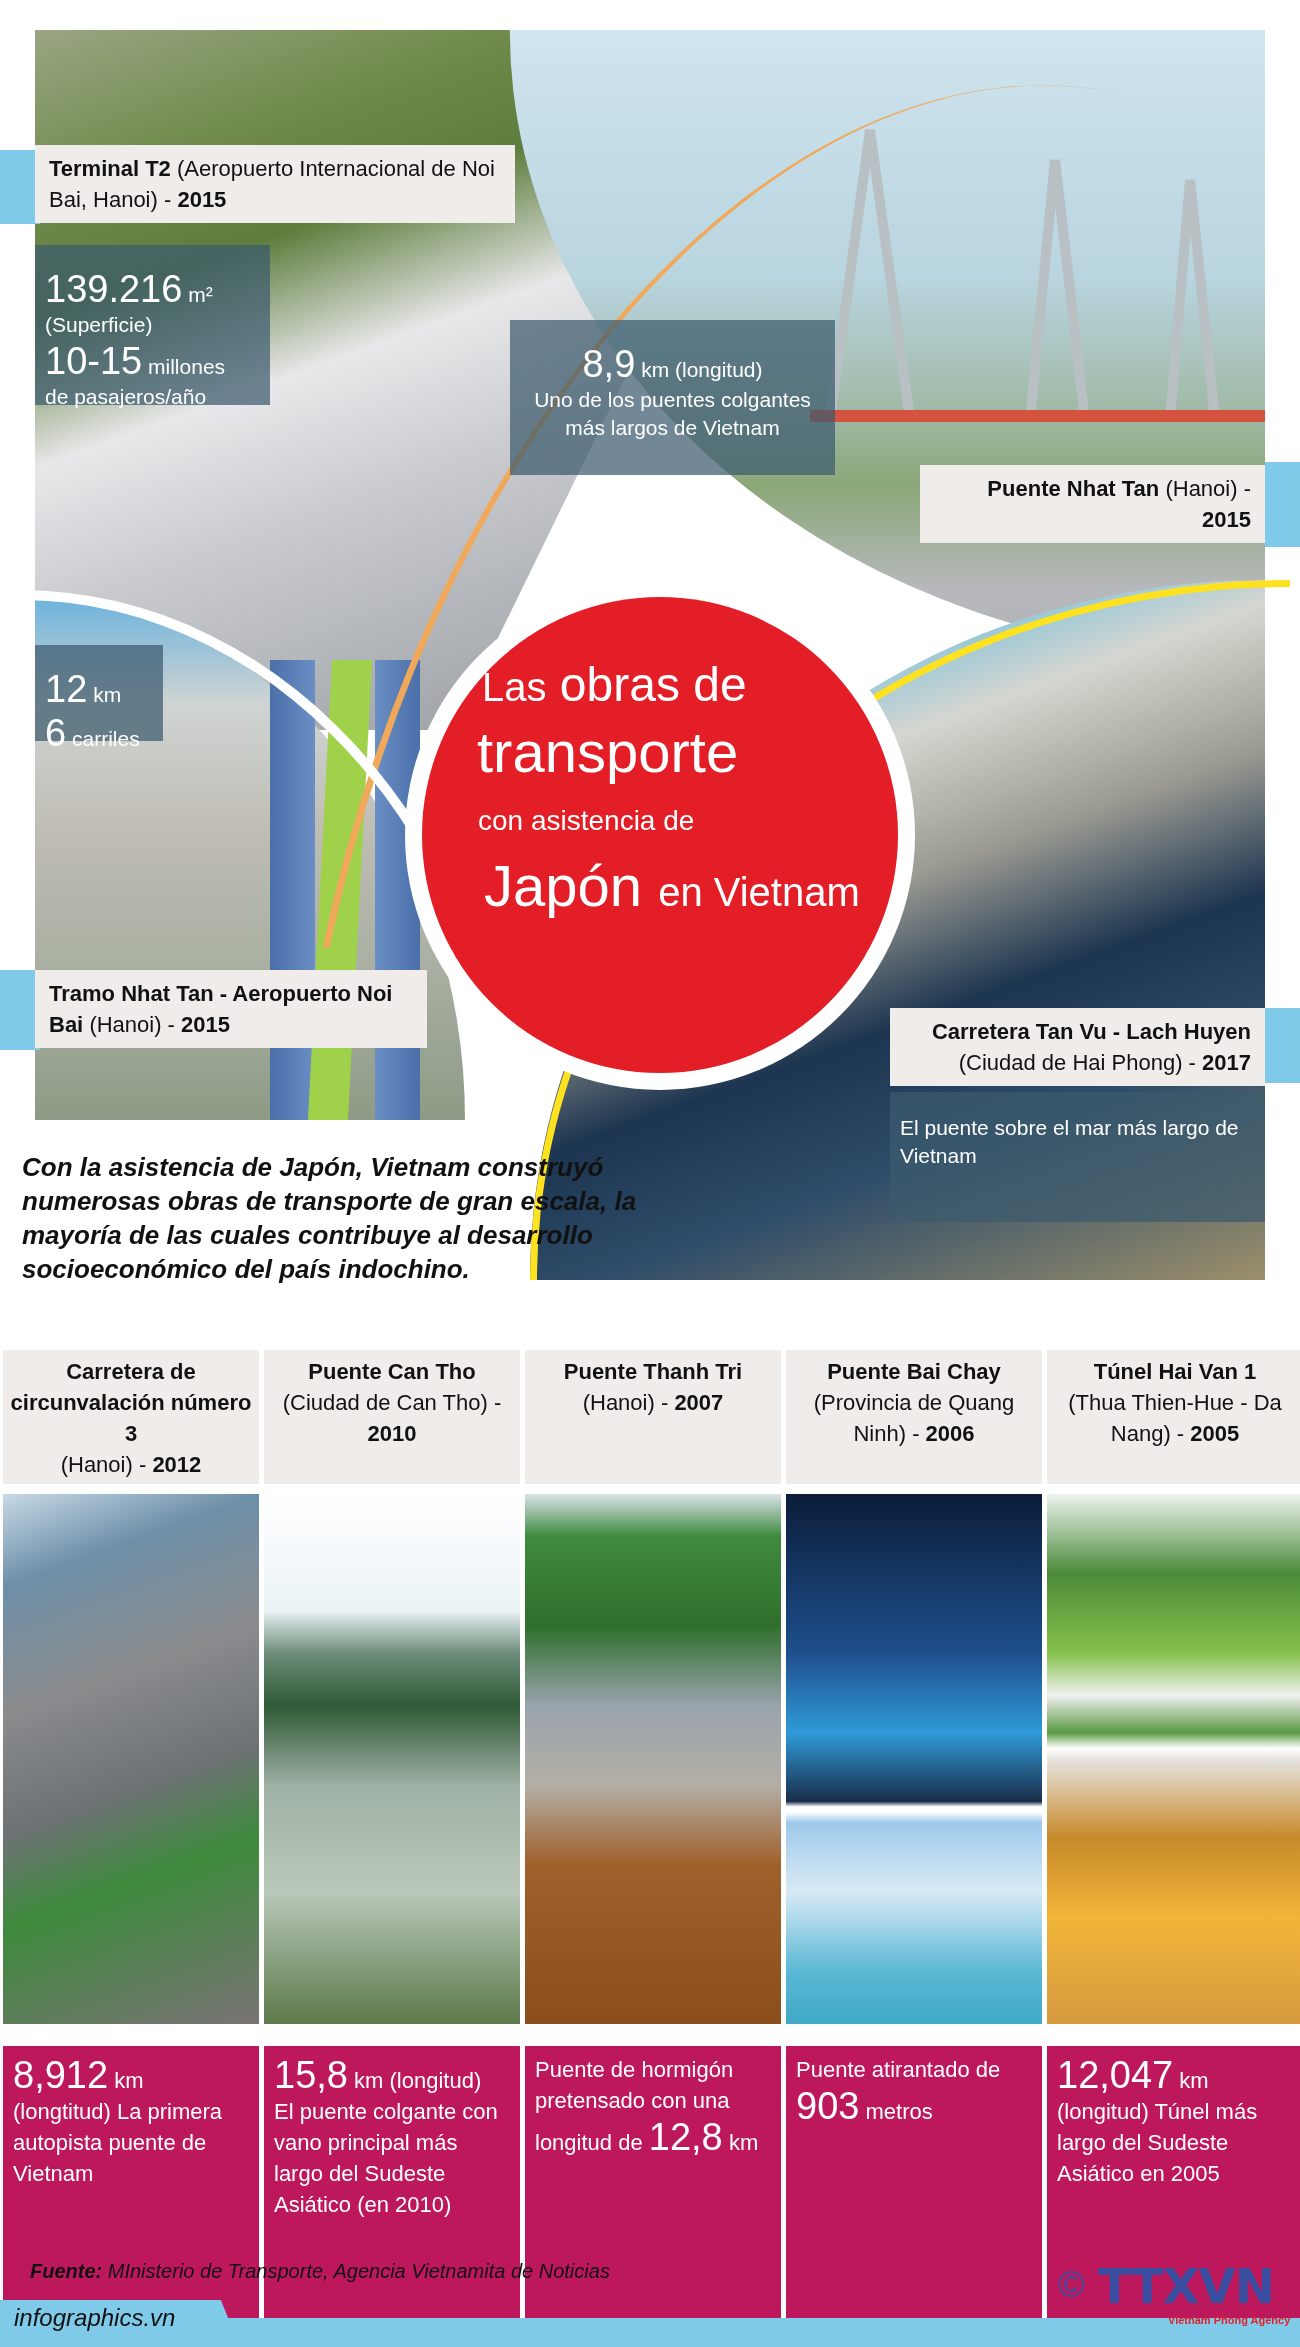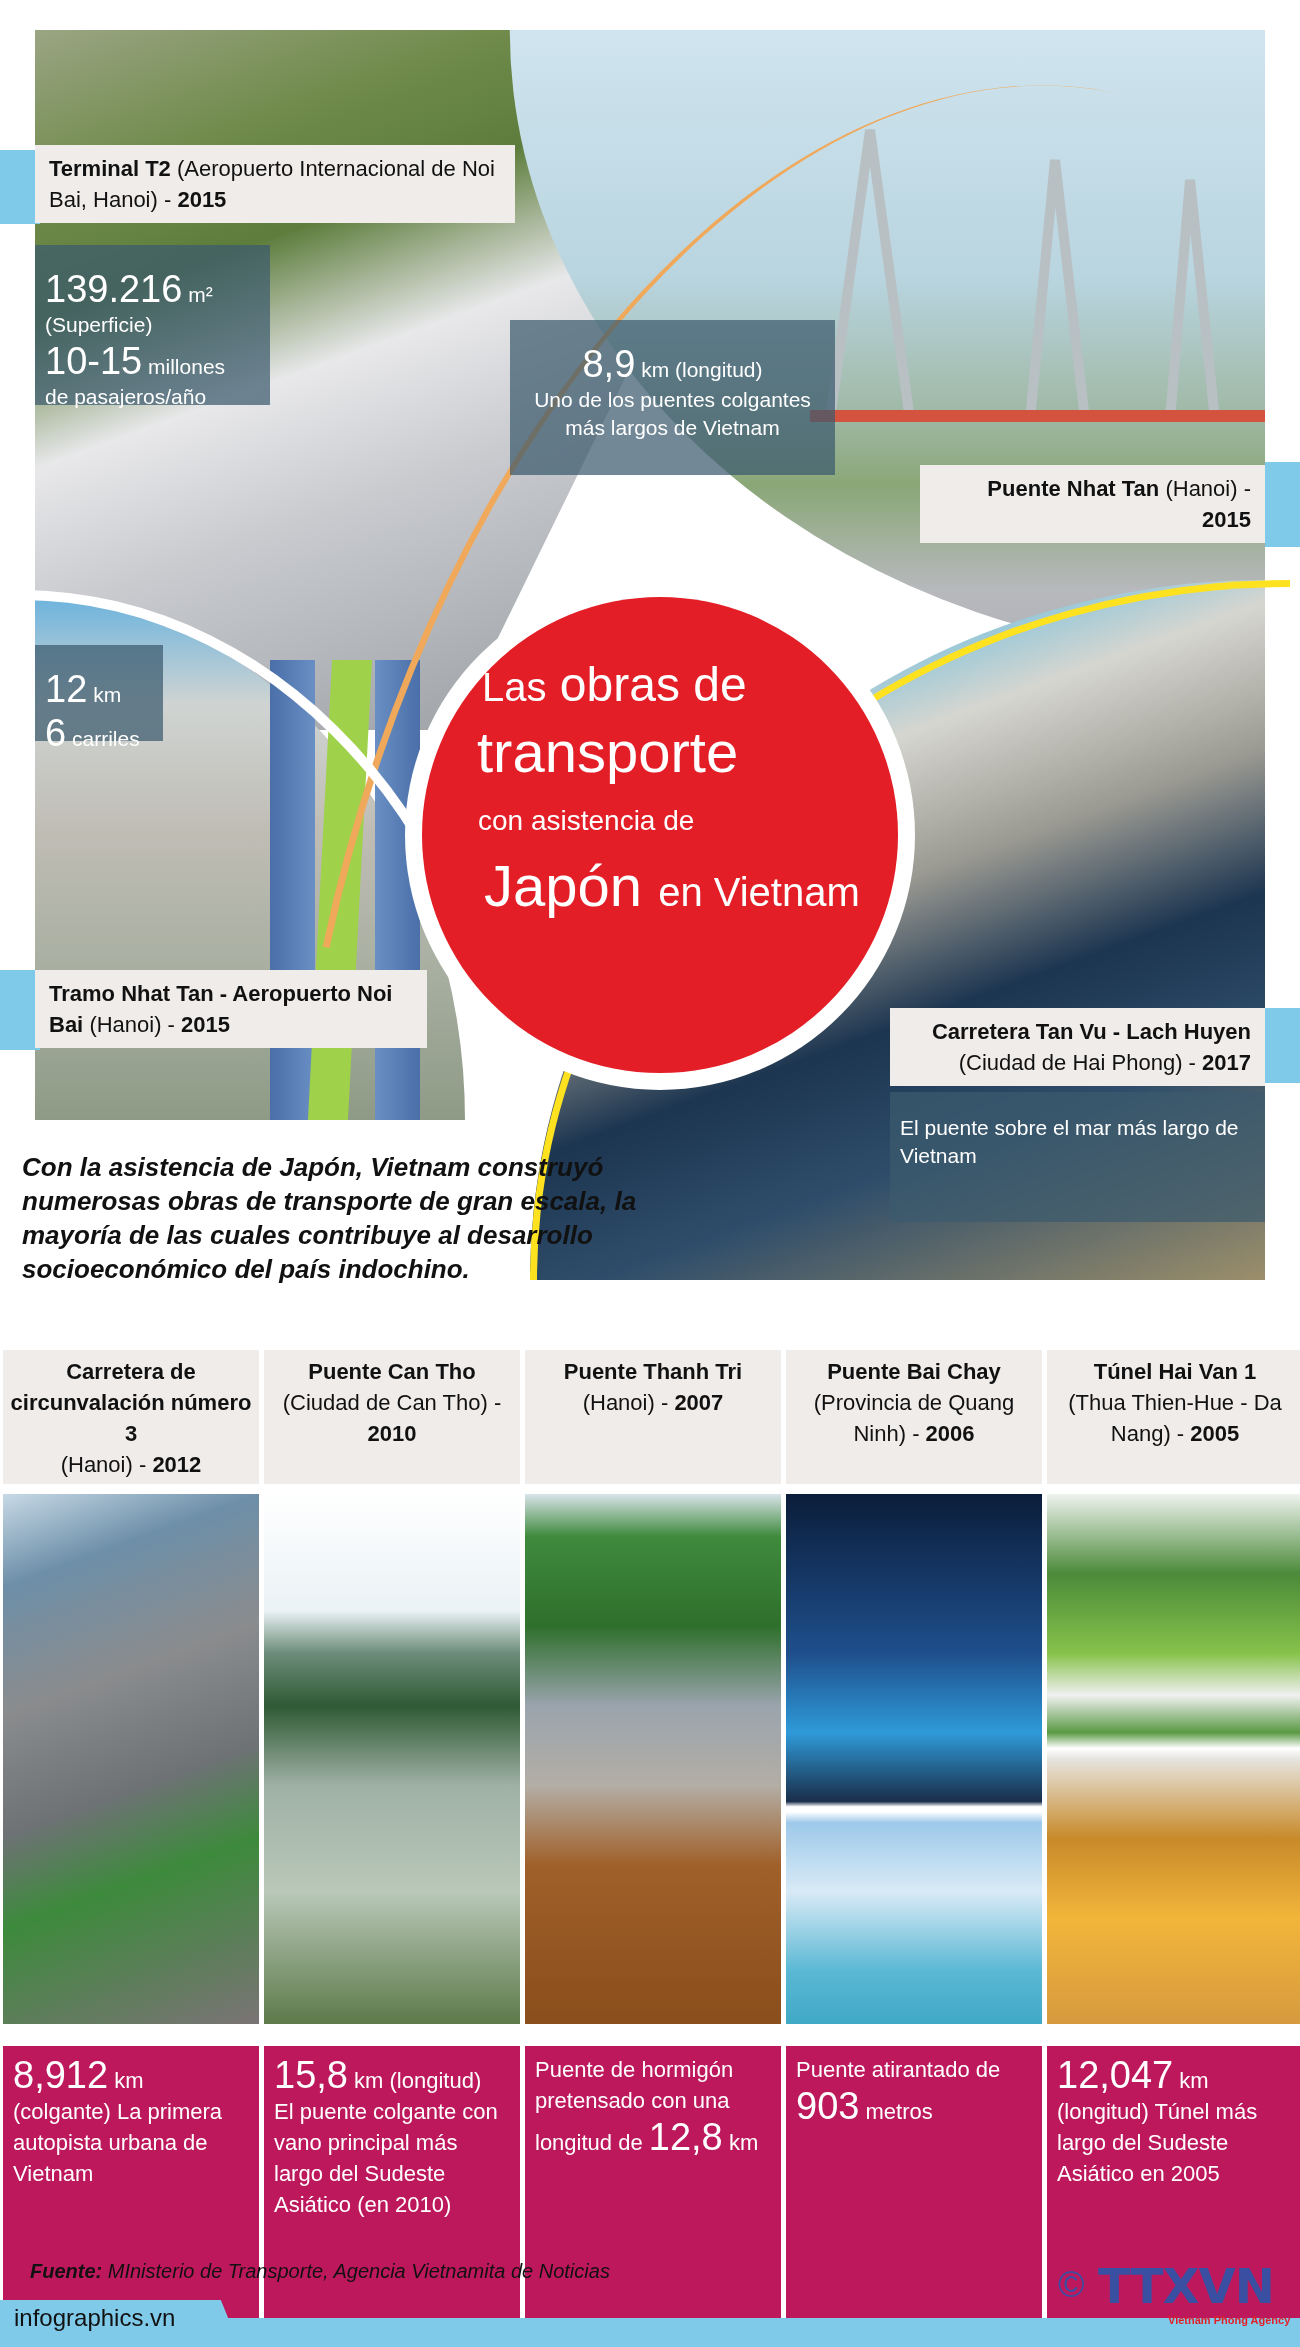--- a/index.html
+++ b/index.html
@@ -34,21 +34,21 @@
 
 .col{position:absolute;top:1350px;width:256px}
 .col-head{height:134px;background:#efecea;text-align:center;font-size:22px;line-height:31px;padding-top:6px}
 .col-photo{margin-top:10px;height:530px}
 .col-info{margin-top:22px;height:272px;background:#be185d;color:#fff;padding:8px 10px;font-size:22px;line-height:31px}
 .col-info .num{font-size:38px;line-height:42px}
 .source{left:30px;top:2260px;font-size:20px;font-style:italic}
 .source b{font-weight:bold}
 .footer-band{left:0;top:2318px;width:1300px;height:29px;background:#7fcae9}
 .footer-tab{left:0;top:2300px;width:240px;height:47px;background:#7fcae9;clip-path:polygon(0 0,92% 0,100% 100%,0 100%)}
-.footer-site{left:14px;top:2304px;font-size:24px;color:#111}
+.footer-site{left:14px;top:2304px;font-size:24px;font-style:italic;color:#111}
 .logo{left:1058px;top:2260px}
 </style>
 </head>
 <body>
 
 <div class="abs photo-airport"></div>
 <div class="abs photo-bridge">
   <svg width="795" height="700" viewBox="0 0 795 700">
     <g fill="none" stroke="#b8c0c4" stroke-width="10">
       <path d="M360 390 L400 100 L440 390"></path>
@@ -113,21 +113,21 @@
 
 <div class="abs intro">Con la asistencia de Japón, Vietnam construyó numerosas obras de transporte de gran escala, la mayoría de las cuales contribuye al desarrollo socioeconómico del país indochino.</div>
 
 <div class="col" style="left:3px">
   <div class="col-head">
     <b>Carretera de circunvalación número 3</b><br><span>(Hanoi) -</span> <b>2012</b>
   </div>
   <div class="col-photo" style="background:linear-gradient(160deg,#c7d9e6 0%,#6d8fa8 15%,#8a8c8e 35%,#6e7275 55%,#3d8a3c 70%,#7a7375 100%)"></div>
   <div class="col-info">
     <div><span class="num">8,912</span> <span>km</span></div>
-    <div>(colgante) La primera autopista urbana de Vietnam</div>
+    <div>(longtitud) La primera autopista puente de Vietnam</div>
   </div>
 </div>
 
 <div class="col" style="left:264px">
   <div class="col-head">
     <b>Puente Can Tho</b><br><span>(Ciudad de Can Tho) -</span><br><b>2010</b>
   </div>
   <div class="col-photo" style="background:linear-gradient(180deg,#ffffff 0%,#eaf2f5 22%,#6d8d7a 30%,#2f5a35 40%,#9fb0a5 55%,#b9c8b8 75%,#5d7a4a 100%)"></div>
   <div class="col-info">
     <div><span class="num">15,8</span> <span>km (longitud)</span></div>

